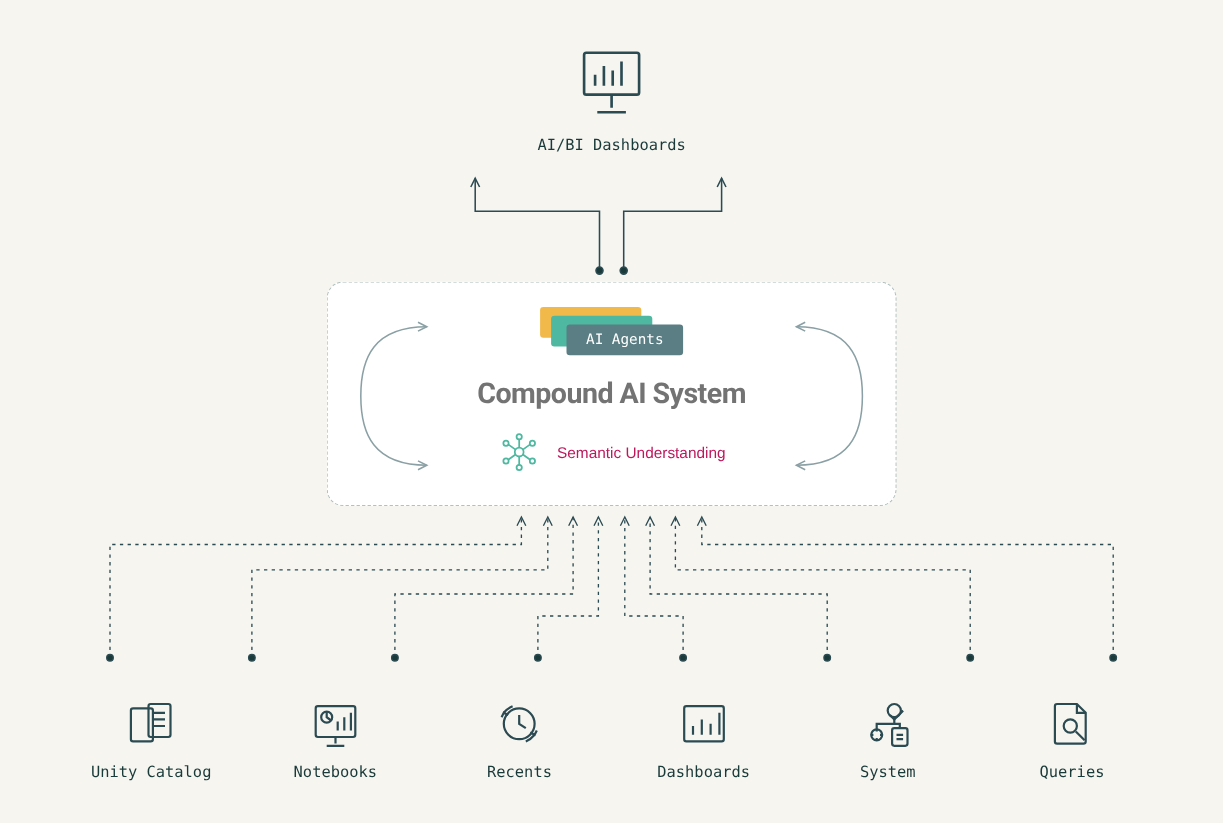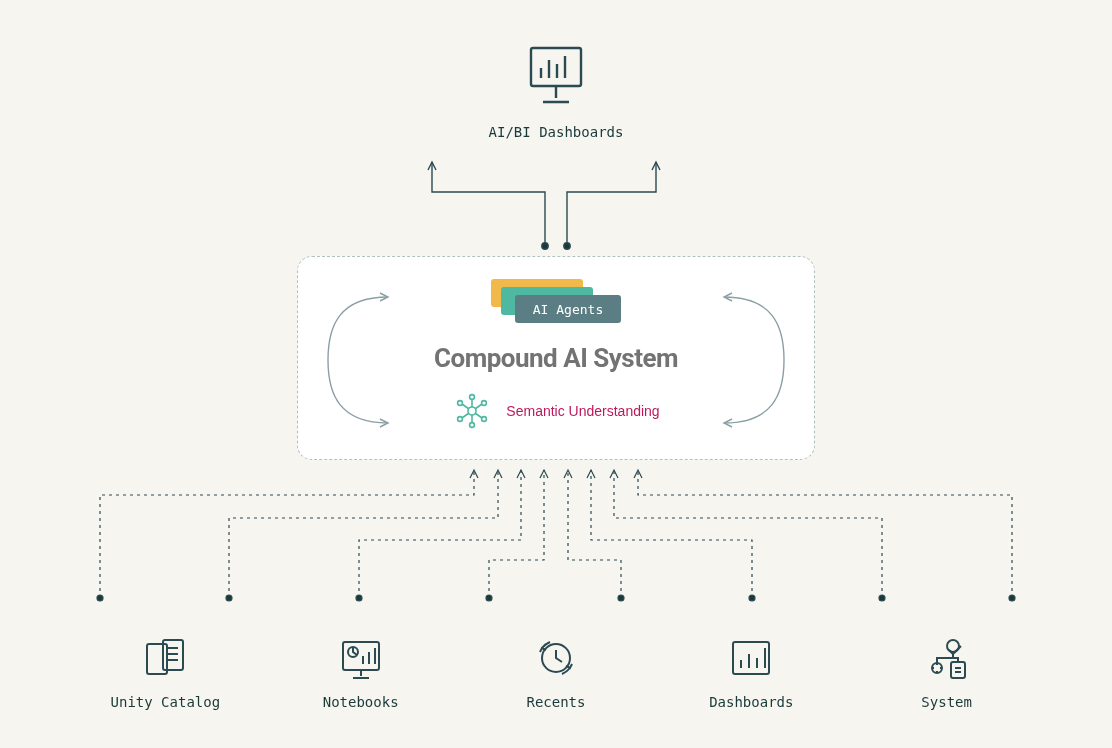--- a/index.html
+++ b/index.html
@@ -297,13 +297,24 @@
         <circle cx="14" cy="34" r="5"></circle>
         <path d="M 14 29 v 2 M 14 39 v -2 M 9 34 h 2 M 19 34 h -2"></path>
         <rect x="28" y="28" width="14" height="16" rx="2"></rect>
         <path d="M 32 34 h 6 M 32 38 h 6"></path>
         <path d="M 30 18 V 24 M 30 24 H 14 V 29 M 30 24 H 35 V 28"></path>
       </svg>
     </div>
     <span class="label">System</span>
   </div>
 
+  <div class="bottom-item">
+    <div class="icon">
+      <svg width="48" height="48" viewBox="0 0 48 48" fill="none" stroke="#2b4a52" stroke-width="2">
+        <path d="M 10 6 h 18 l 8 8 v 26 a2 2 0 0 1 -2 2 h -24 a2 2 0 0 1 -2 -2 v -32 a2 2 0 0 1 2 -2 z"></path>
+        <path d="M 28 6 v 8 h 8"></path>
+        <circle cx="22" cy="26" r="6"></circle>
+        <path d="M 27 31 l 8 8"></path>
+      </svg>
+    </div>
+    <span class="label">Queries</span>
+  </div>
 </div>
 
 </body></html>

